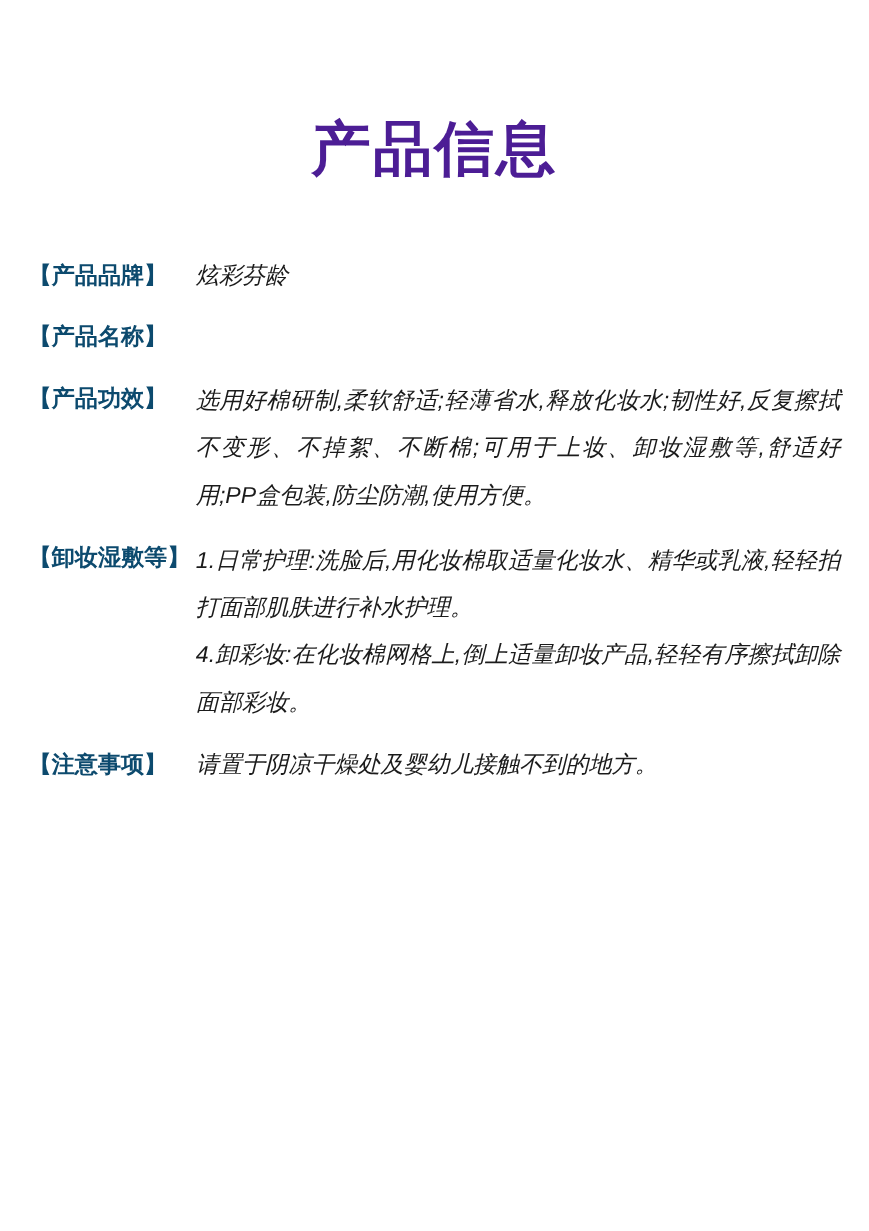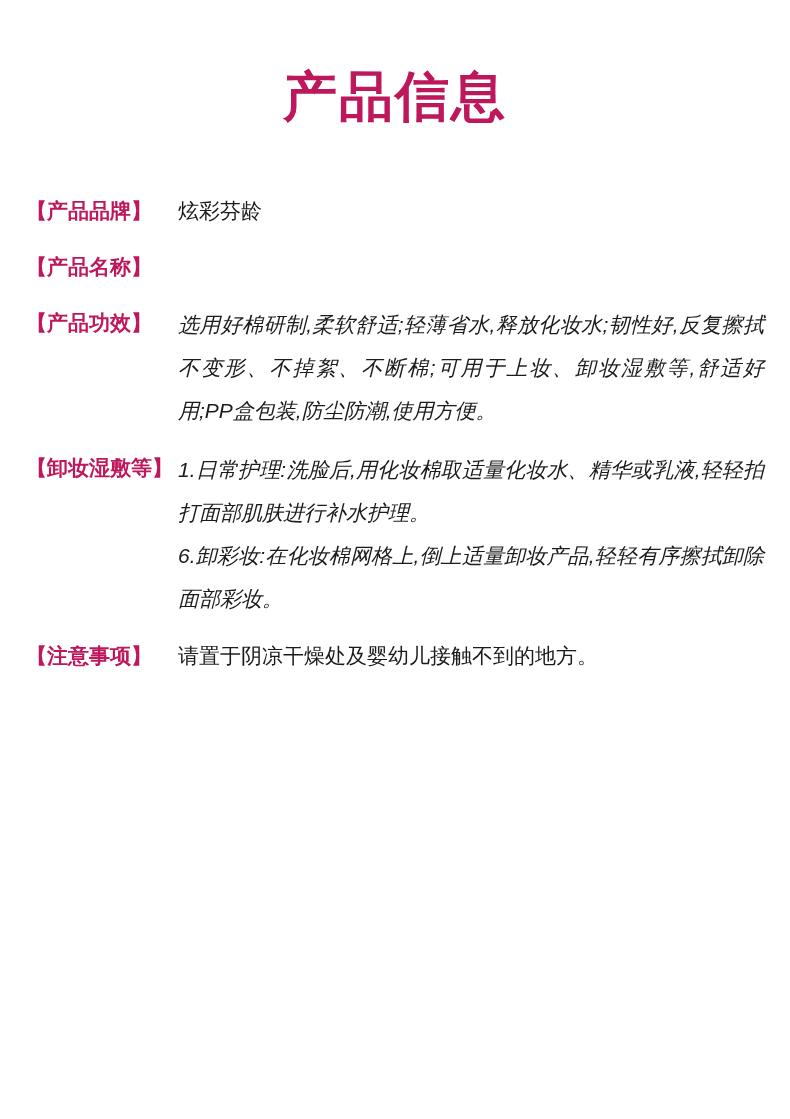--- a/index.html
+++ b/index.html
@@ -19,52 +19,53 @@
     width: 790px;
     height: 1119px;
     box-sizing: border-box;
     padding: 0 26px;
   }
   .title {
     text-align: center;
     font-size: 54px;
     font-weight: 700;
     letter-spacing: 2px;
-    color: #be185d;
-    margin-top: 64px;
+    color: #4c1d95;
+    margin-top: 104px;
     margin-bottom: 0;
     line-height: 1.2;
   }
   .spec-list {
     margin-top: 62px;
   }
   .row {
     display: flex;
     align-items: flex-start;
     margin-bottom: 16px;
   }
   .label {
     flex: 0 0 152px;
     font-size: 21px;
     font-weight: 700;
-    color: #be185d;
+    color: #0c4a6e;
     line-height: 1.9;
     white-space: nowrap;
     letter-spacing: 0px;
   }
   .value {
     flex: 1 1 auto;
     font-size: 21px;
     font-weight: 400;
     color: #1b1b1b;
     line-height: 1.9;
     text-align: justify;
   }
   .value .line {
     display: block;
+    font-style: italic;
   }
   .value .para {
     display: block;
   }
   .row-brand .value,
   .row-name .value,
   .row-notice .value {
     line-height: 1.9;
   }
   .row-func .value,
@@ -98,21 +99,21 @@
       <div class="label">【产品功效】</div>
       <div class="value para-block">
         <span class="para">选用好棉研制,柔软舒适;轻薄省水,释放化妆水;韧性好,反复擦拭不变形、不掉絮、不断棉;可用于上妆、卸妆湿敷等,舒适好用;PP盒包装,防尘防潮,使用方便。</span>
       </div>
     </div>
 
     <div class="row row-usage">
       <div class="label">【卸妆湿敷等】</div>
       <div class="value para-block">
         <span class="para">1.日常护理:洗脸后,用化妆棉取适量化妆水、精华或乳液,轻轻拍打面部肌肤进行补水护理。</span>
-        <span class="para">6.卸彩妆:在化妆棉网格上,倒上适量卸妆产品,轻轻有序擦拭卸除面部彩妆。</span>
+        <span class="para">4.卸彩妆:在化妆棉网格上,倒上适量卸妆产品,轻轻有序擦拭卸除面部彩妆。</span>
       </div>
     </div>
 
     <div class="row row-notice">
       <div class="label">【注意事项】</div>
       <div class="value">
         <span class="line">请置于阴凉干燥处及婴幼儿接触不到的地方。</span>
       </div>
     </div>
 

